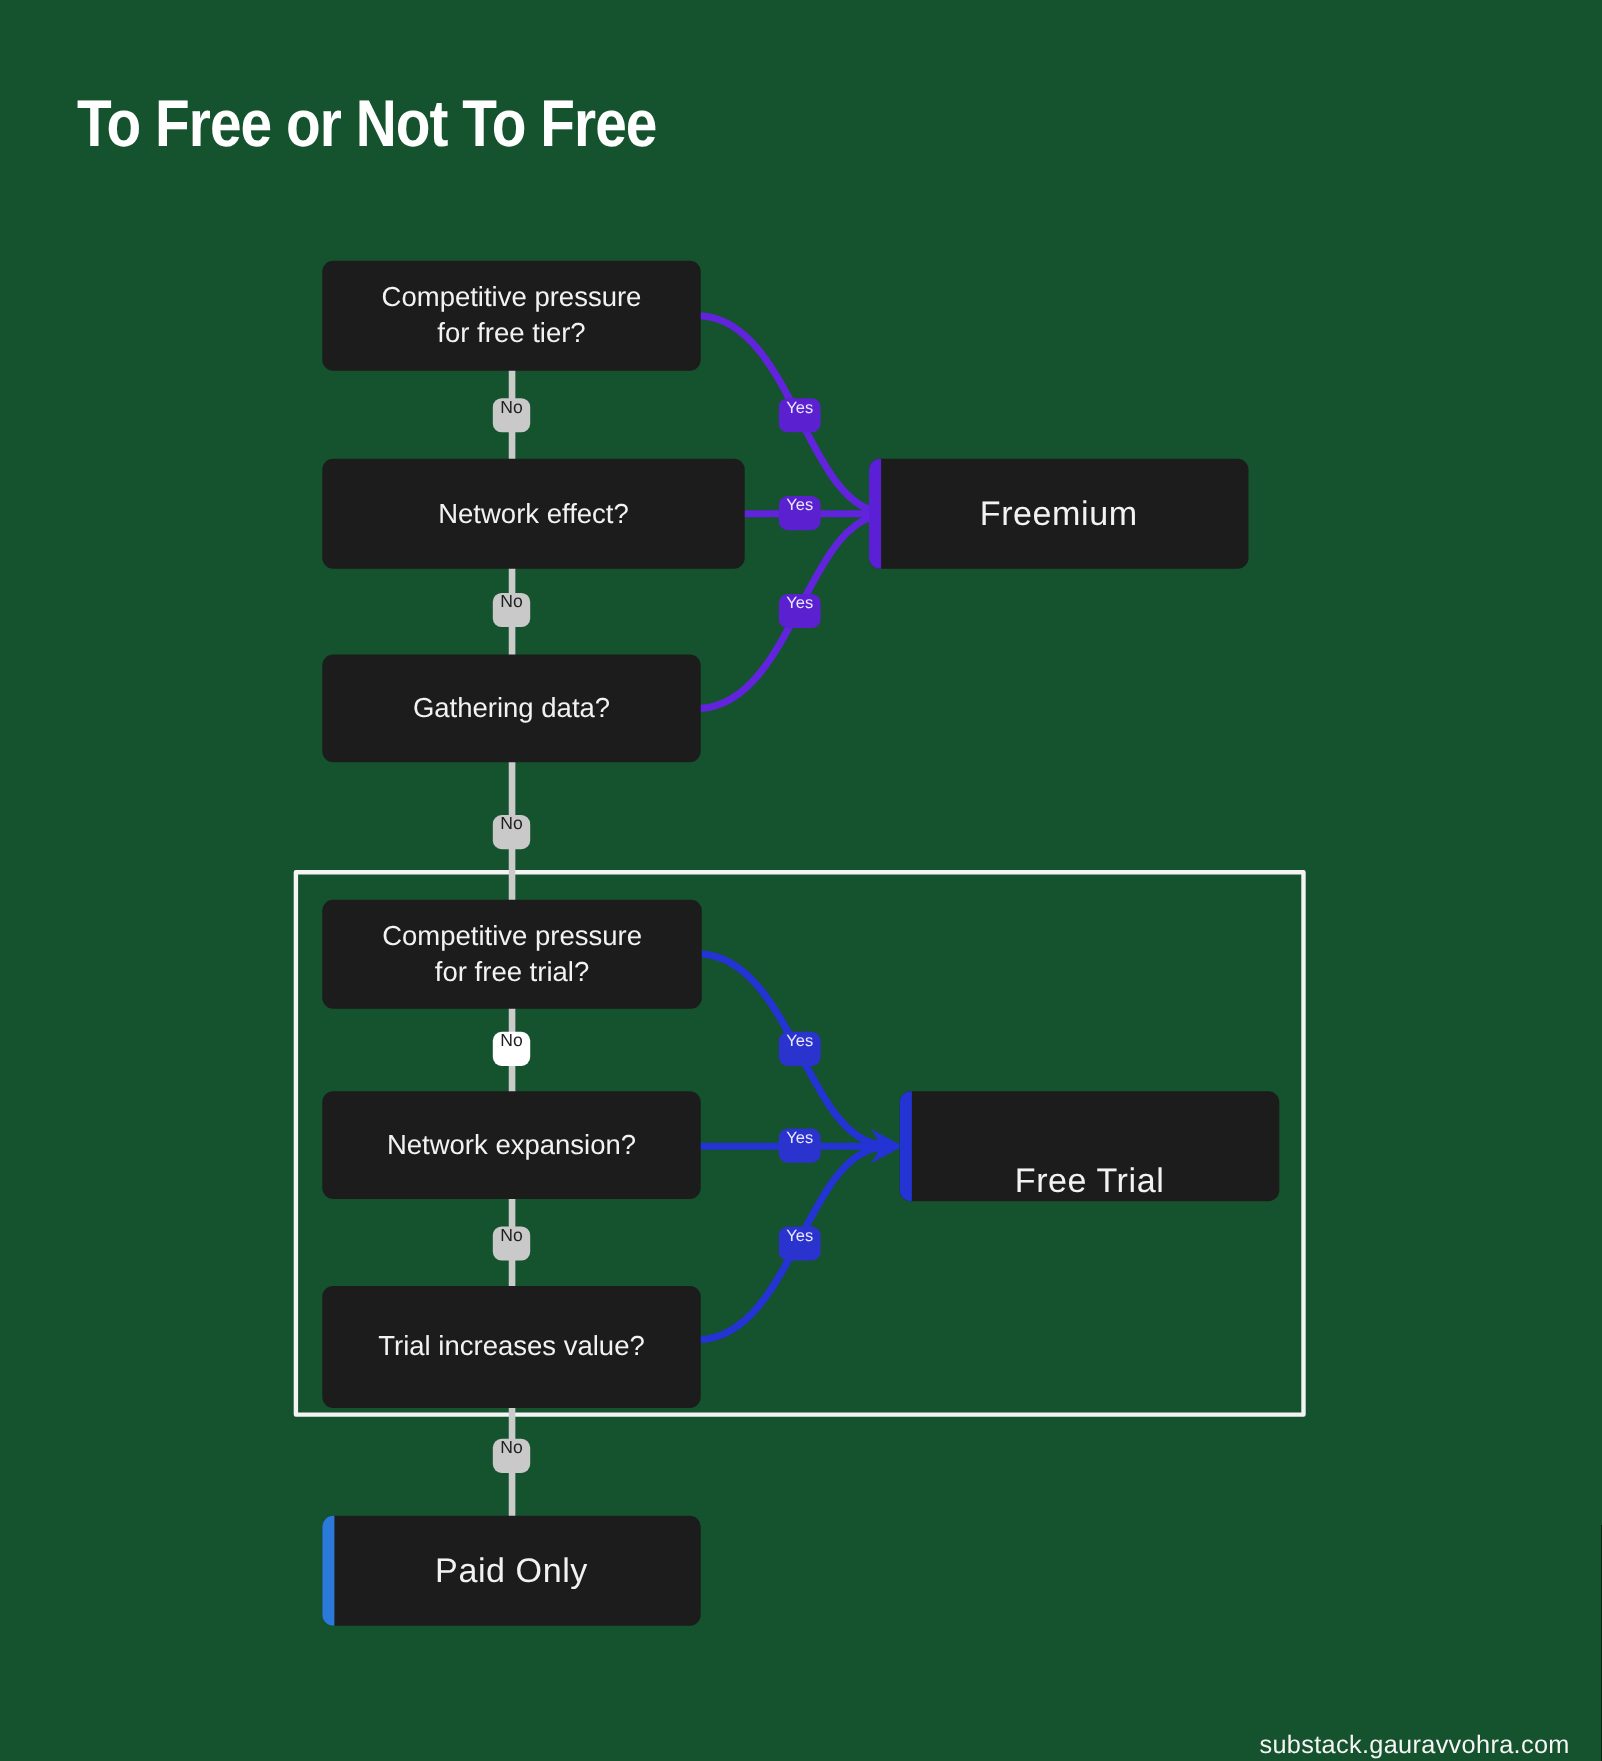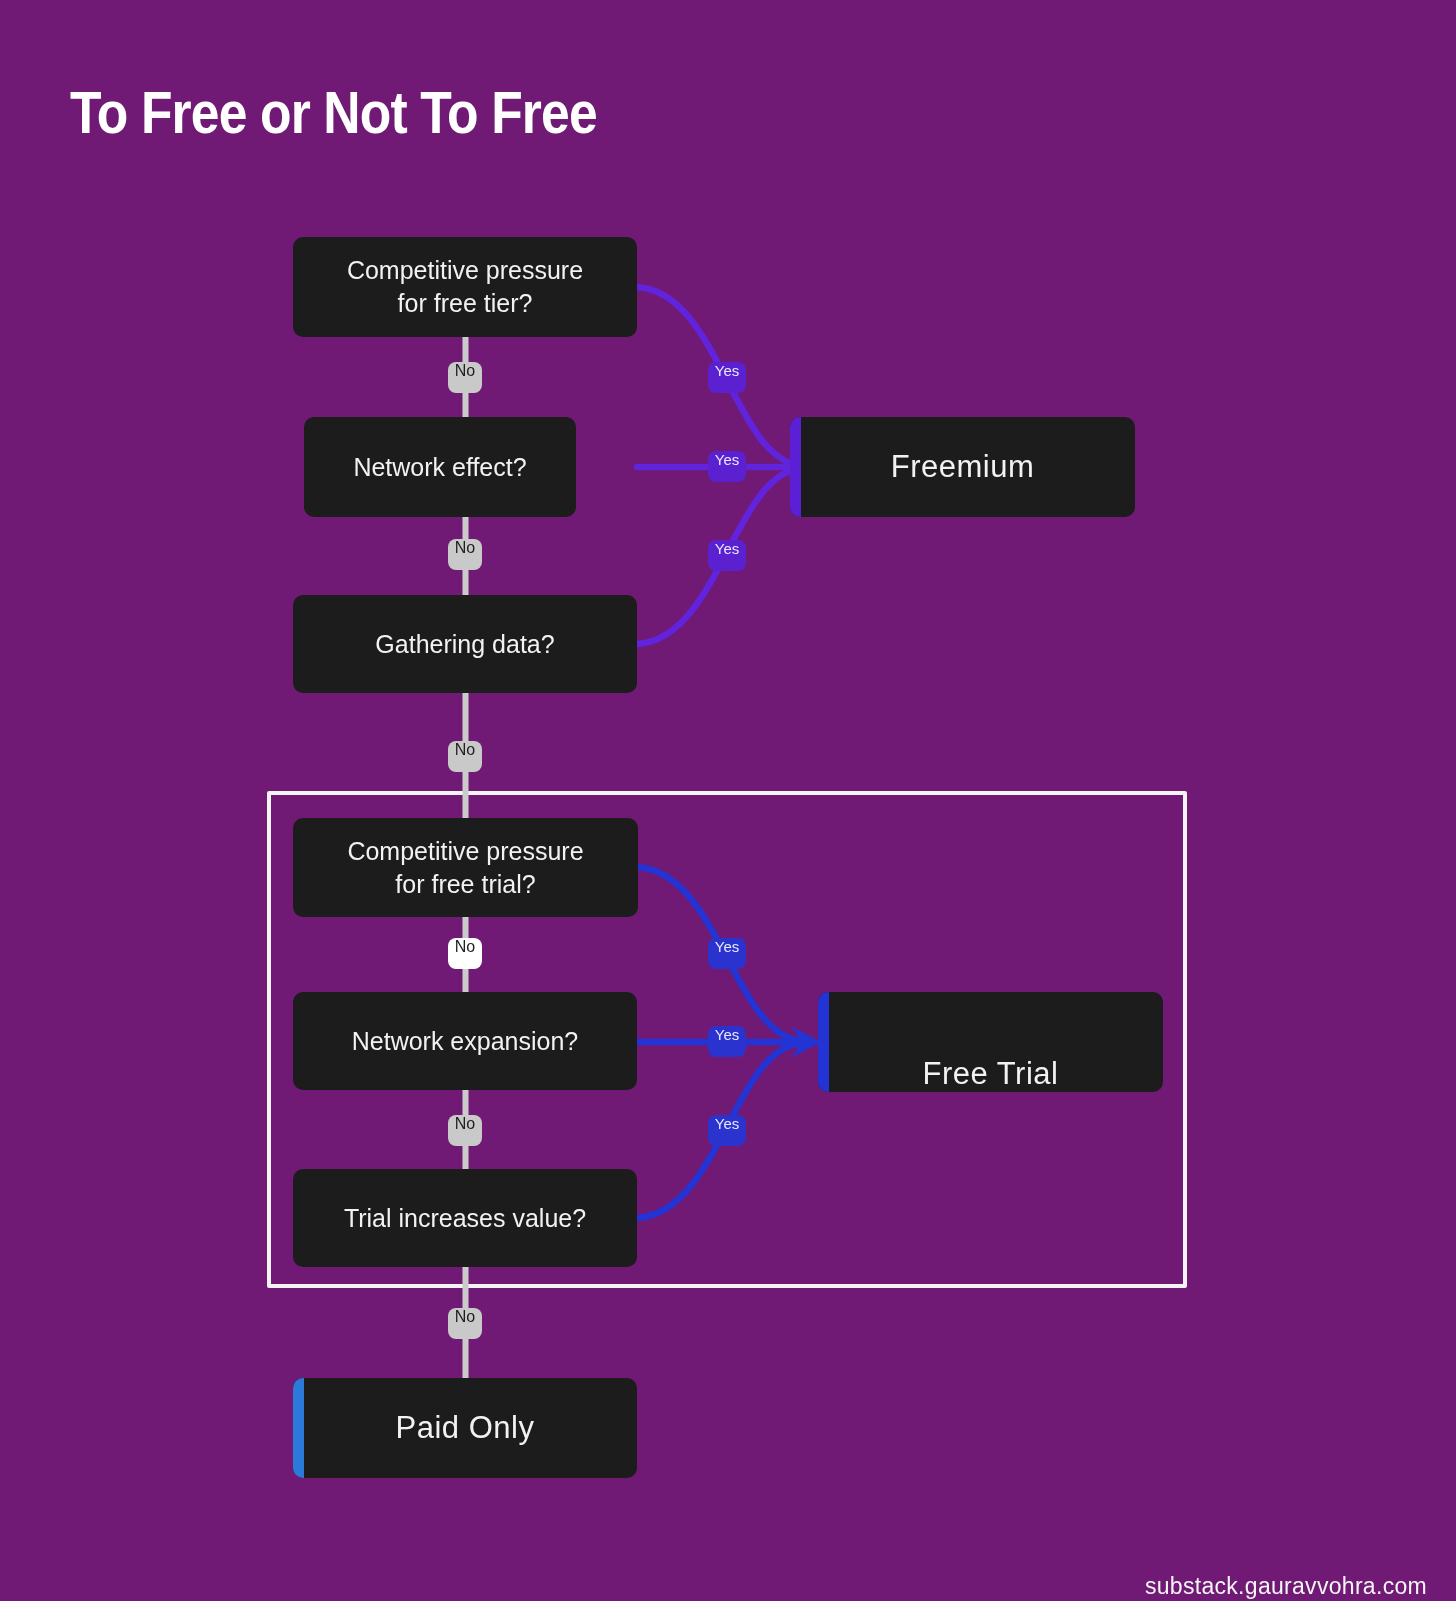--- a/index.html
+++ b/index.html
@@ -1,17 +1,17 @@
 <!DOCTYPE html>
 <html><head>
 <meta charset="utf-8">
 <style>
   html,body{margin:0;padding:0;background:#000;}
   #stage{
-    position:relative;width:1456px;height:1601px;background:#701a75;overflow:hidden;
+    position:relative;width:1456px;height:1601px;background:#14532d;overflow:hidden;
     font-family:"Liberation Sans","DejaVu Sans",sans-serif;
   }
   .title{
     position:absolute;left:70px;top:78px;color:#fff;font-size:60px;font-weight:bold;
     letter-spacing:-1px;white-space:nowrap;
   }
   .title > span{display:inline-block;transform:scaleX(.86);transform-origin:left center;}
   svg.wires{position:absolute;left:0;top:0;z-index:2;pointer-events:none;}
   .group-frame{
     position:absolute;left:267px;top:791px;width:920px;height:497px;
@@ -63,34 +63,34 @@
     <path d="M637 867 C720 872 733 1035 802 1041" stroke="#2433d4" stroke-width="6.5" fill="none" stroke-linecap="round"></path>
     <path d="M637 1042 H802" stroke="#2433d4" stroke-width="6.5" fill="none" stroke-linecap="round"></path>
     <path d="M637 1218 C720 1213 733 1048 802 1043" stroke="#2433d4" stroke-width="6.5" fill="none" stroke-linecap="round"></path>
     <path d="M791 1026 Q806 1042 791 1058 L821 1042 Z" fill="#2433d4"></path>
   </svg>
 
   <div class="qbox" style="left:293px;top:237px;width:344px;height:100px;">
     <span class="qtext">Competitive pressure
 for free tier?</span>
   </div>
-  <div class="qbox" style="left:304px;top:417px;width:272px;height:100px;">
+  <div class="qbox" style="left:293px;top:417px;width:384px;height:100px;">
     <span class="qtext">Network effect?</span>
   </div>
   <div class="qbox" style="left:293px;top:595px;width:344px;height:98px;">
     <span class="qtext">Gathering data?</span>
   </div>
   <div class="qbox" style="left:293px;top:818px;width:345px;height:99px;">
     <span class="qtext">Competitive pressure
 for free trial?</span>
   </div>
   <div class="qbox" style="left:293px;top:992px;width:344px;height:98px;">
     <span class="qtext">Network expansion?</span>
   </div>
-  <div class="qbox" style="left:293px;top:1169px;width:344px;height:98px;">
+  <div class="qbox" style="left:293px;top:1169px;width:344px;height:111px;">
     <span class="qtext">Trial increases value?</span>
   </div>
 
   <div class="outcome" style="left:790px;top:417px;width:345px;height:100px;">
     <span class="accent purple"></span>
     <span>Freemium</span>
   </div>
   <div class="outcome" style="left:818px;top:992px;width:345px;height:100px;align-items:flex-end;">
     <span class="accent blue"></span>
     <span>Free Trial</span>

